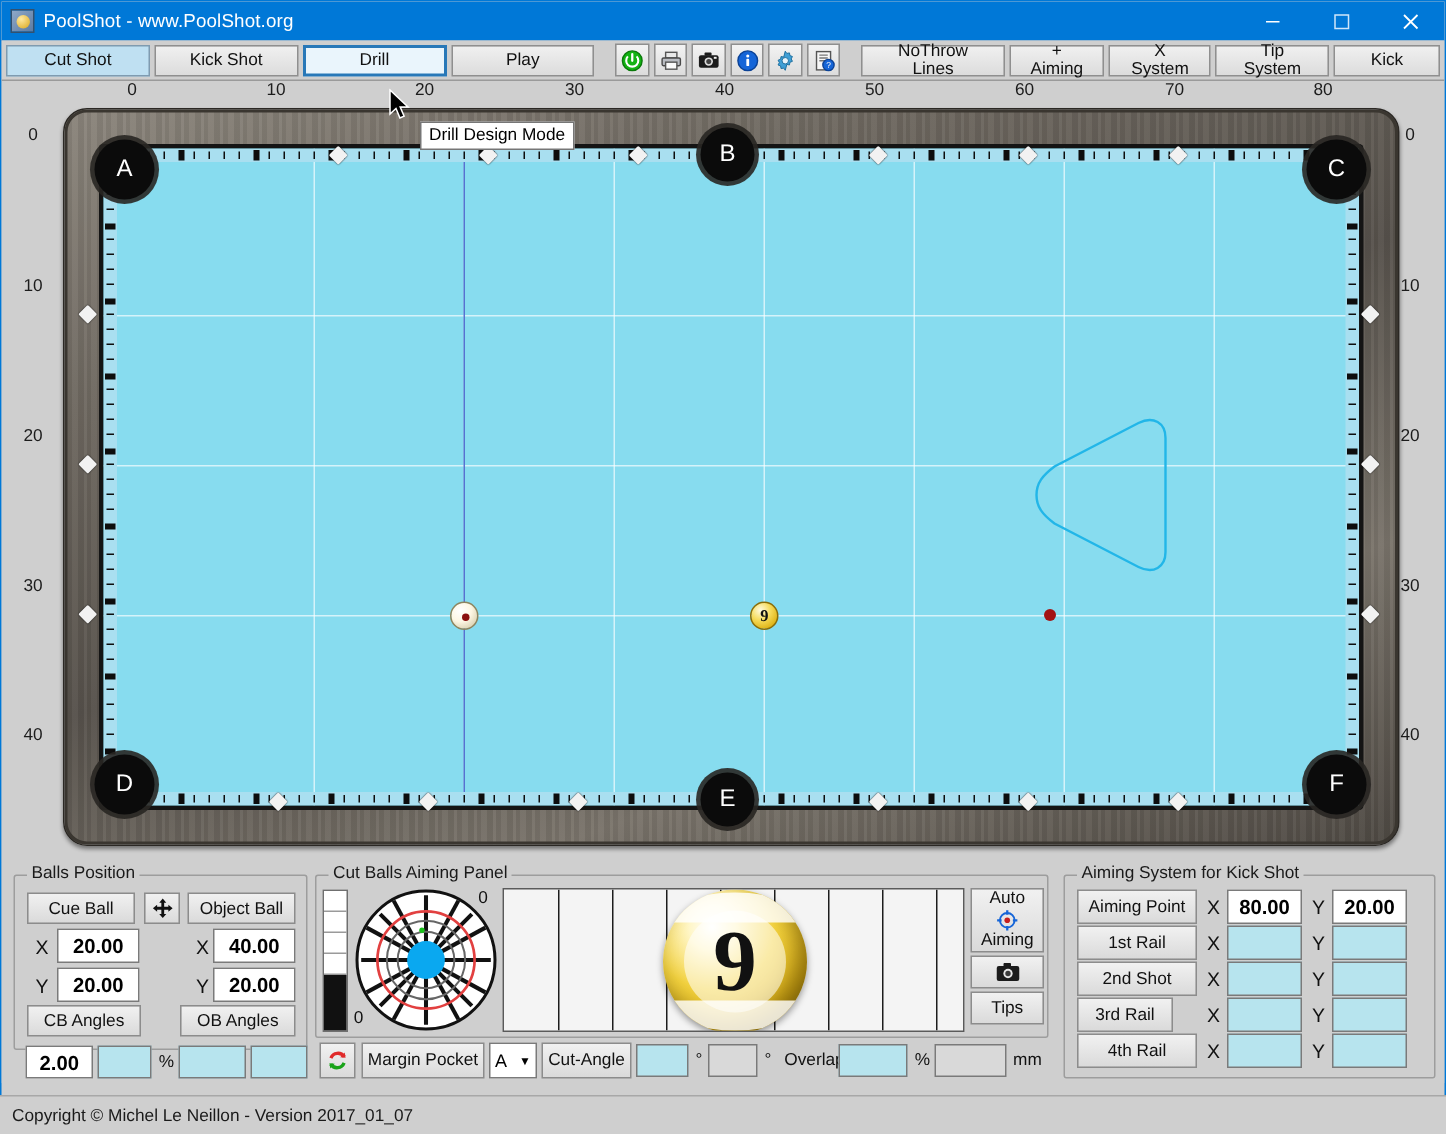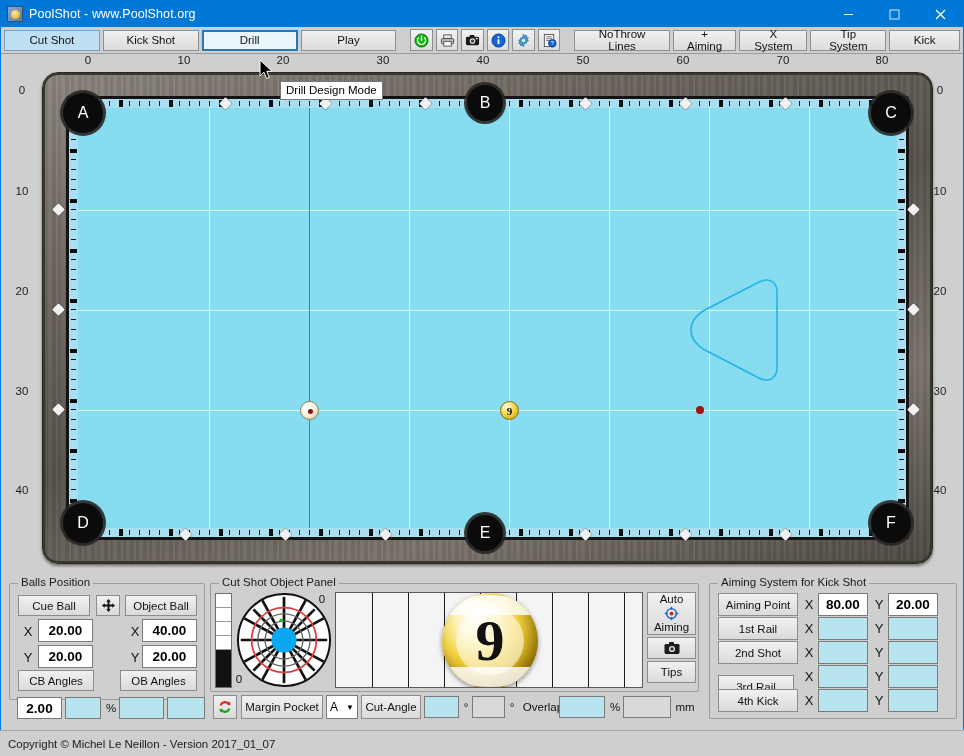--- a/index.html
+++ b/index.html
@@ -802,21 +802,21 @@
     <div class="btn" style="position:absolute;left:110px;top:86px;width:77px;height:21px">OB Angles</div>
   </div>
 
   <div class="field" style="position:absolute;left:16px;top:122px;width:45px;height:22px">2.00</div>
   <div class="field cyan" style="position:absolute;left:64px;top:122px;width:36px;height:22px"></div>
   <div class="lbl small" style="position:absolute;left:102px;top:122px;width:16px;height:22px">%</div>
   <div class="field cyan" style="position:absolute;left:118px;top:122px;width:45px;height:22px"></div>
   <div class="field cyan" style="position:absolute;left:166px;top:122px;width:38px;height:22px"></div>
 
   <div class="group" style="left:209px;top:8px;width:489px;height:109px">
-    <div class="legend">Cut Shot Object Panel</div>
+    <div class="legend">Cut Balls Aiming Panel</div>
 
     <div id="aim-slider" style="left:4px;top:9px;width:17px;height:95px">
       <div class="seg" style="height:14px"></div>
       <div class="seg" style="height:14px"></div>
       <div class="seg" style="height:14px"></div>
       <div class="seg" style="height:14px"></div>
       <div style="height:37px;background:#111"></div>
     </div>
 
     <div id="aim-clock" style="left:26px;top:9px;width:94px;height:94px">
@@ -919,27 +919,27 @@
     <div class="field cyan" style="position:absolute;left:108px;top:33px;width:50px;height:23px"></div>
     <div class="lbl" style="position:absolute;left:162px;top:33px;width:14px;height:23px">Y</div>
     <div class="field cyan" style="position:absolute;left:178px;top:33px;width:50px;height:23px"></div>
 
     <div class="btn" style="position:absolute;left:8px;top:57px;width:80px;height:23px">2nd Shot</div>
     <div class="lbl" style="position:absolute;left:92px;top:57px;width:14px;height:23px">X</div>
     <div class="field cyan" style="position:absolute;left:108px;top:57px;width:50px;height:23px"></div>
     <div class="lbl" style="position:absolute;left:162px;top:57px;width:14px;height:23px">Y</div>
     <div class="field cyan" style="position:absolute;left:178px;top:57px;width:50px;height:23px"></div>
 
-    <div class="btn" style="position:absolute;left:8px;top:91px;width:76px;height:23px">3rd Rail</div>
+    <div class="btn" style="position:absolute;left:8px;top:81px;width:64px;height:23px">3rd Rail</div>
     <div class="lbl" style="position:absolute;left:92px;top:81px;width:14px;height:23px">X</div>
     <div class="field cyan" style="position:absolute;left:108px;top:81px;width:50px;height:23px"></div>
     <div class="lbl" style="position:absolute;left:162px;top:81px;width:14px;height:23px">Y</div>
     <div class="field cyan" style="position:absolute;left:178px;top:81px;width:50px;height:23px"></div>
 
-    <div class="btn" style="position:absolute;left:8px;top:105px;width:80px;height:23px">4th Kick</div>
+    <div class="btn" style="position:absolute;left:8px;top:105px;width:80px;height:23px">4th Rail</div>
     <div class="lbl" style="position:absolute;left:92px;top:105px;width:14px;height:23px">X</div>
     <div class="field cyan" style="position:absolute;left:108px;top:105px;width:50px;height:23px"></div>
     <div class="lbl" style="position:absolute;left:162px;top:105px;width:14px;height:23px">Y</div>
     <div class="field cyan" style="position:absolute;left:178px;top:105px;width:50px;height:23px"></div>
   </div>
 </div>
 
 <div class="statusbar">
   <span>Copyright © Michel Le Neillon - Version 2017_01_07</span>
 </div>

